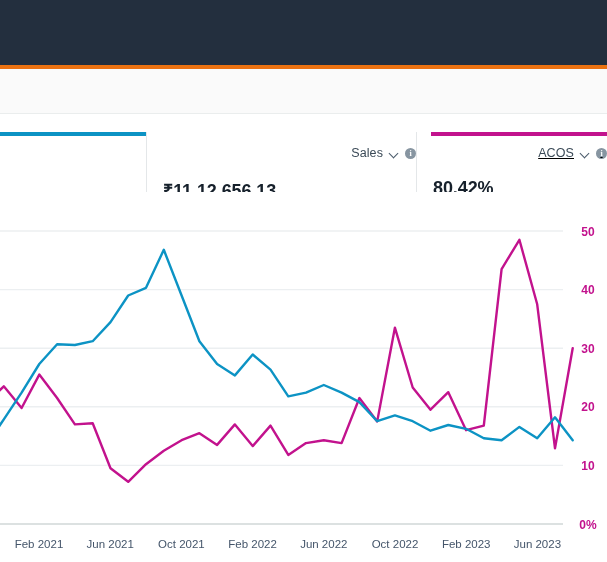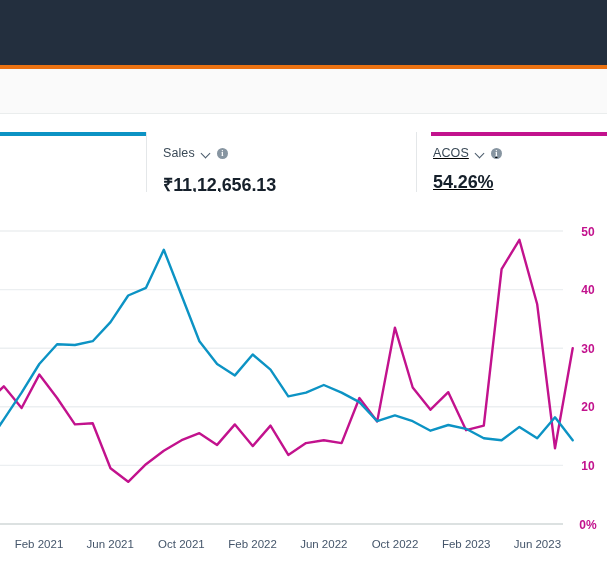--- a/index.html
+++ b/index.html
@@ -56,20 +56,21 @@
     position: absolute; left: 0; top: 0;
     height: 4px; width: 100%;
   }
   .card.clipped .card-topline { background: #0c93c4; width: 146px; }
   .card.sales   .card-topline { background: transparent; }
   .card.acos    .card-topline { background: #c2128d; left: 14px; width: 176px; }
 
   .card-label-row {
     display: flex; align-items: center; gap: 6px;
     height: 15px;
+    justify-content: flex-end;
   }
   .card-label {
     font-size: 12.5px; color: #3b4a57; letter-spacing: .1px;
     line-height: 15px; white-space: nowrap;
   }
   .chev {
     width: 10px; height: 10px; display: inline-block; position: relative;
   }
   .chev::after {
     content: ""; position: absolute; left: 1px; top: 1px;
@@ -78,21 +79,21 @@
     border-bottom: 1.4px solid #4a5b6b;
     transform: rotate(45deg);
   }
   .info-ic {
     width: 11px; height: 11px; border-radius: 50%;
     background: #8795a1; color: #fff;
     font-size: 8px; line-height: 11px; text-align: center;
     font-weight: bold; font-family: "Liberation Serif", serif;
   }
   .card-value {
-    margin-top: 11px;
+    margin-top: 17px;
     font-size: 18px; font-weight: bold; color: #16202b;
     letter-spacing: -.1px; white-space: nowrap;
   }
 
   
   .chart-area {
     position: absolute; left: 0; top: 192px;
     width: 607px; height: 370px;
     background: #ffffff;
   }
@@ -132,21 +133,21 @@
       <div class="card-value">₹11,12,656.13</div>
     </div>
 
     <div class="card acos">
       <div class="card-topline"></div>
       <div class="card-label-row">
         <span class="card-label">ACOS</span>
         <span class="chev"></span>
         <span class="info-ic">i</span>
       </div>
-      <div class="card-value">54.26%</div>
+      <div class="card-value">80.42%</div>
     </div>
 
   </div>
 
   <div class="chart-area">
     <svg class="chart-svg" width="607" height="370" viewBox="0 0 607 370">
       <g id="gridlines">
           <line x1="0" x2="563" y1="332" y2="332" stroke="#eceff1" stroke-width="1.4"></line>
           <line x1="0" x2="563" y1="273.4" y2="273.4" stroke="#eceff1" stroke-width="1.4"></line>
           <line x1="0" x2="563" y1="214.8" y2="214.8" stroke="#eceff1" stroke-width="1.4"></line>

